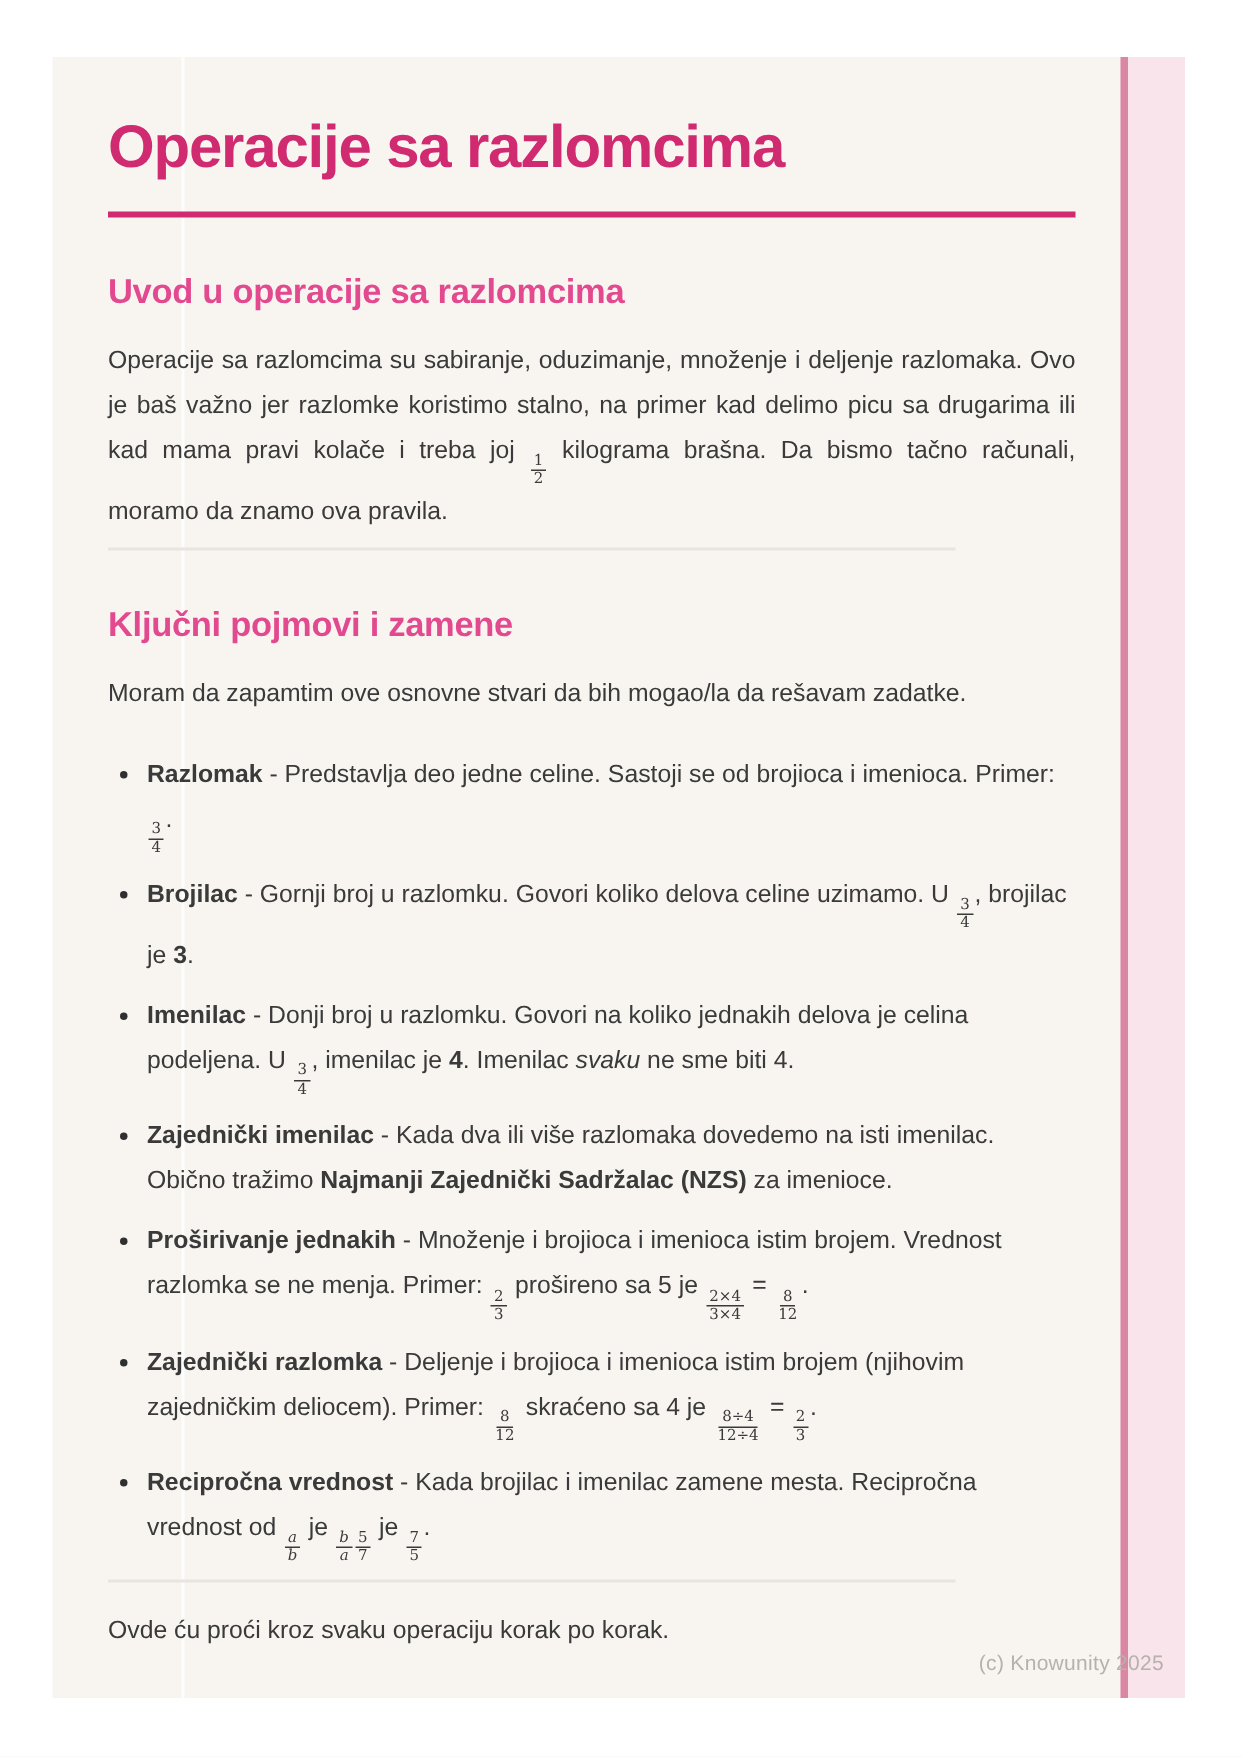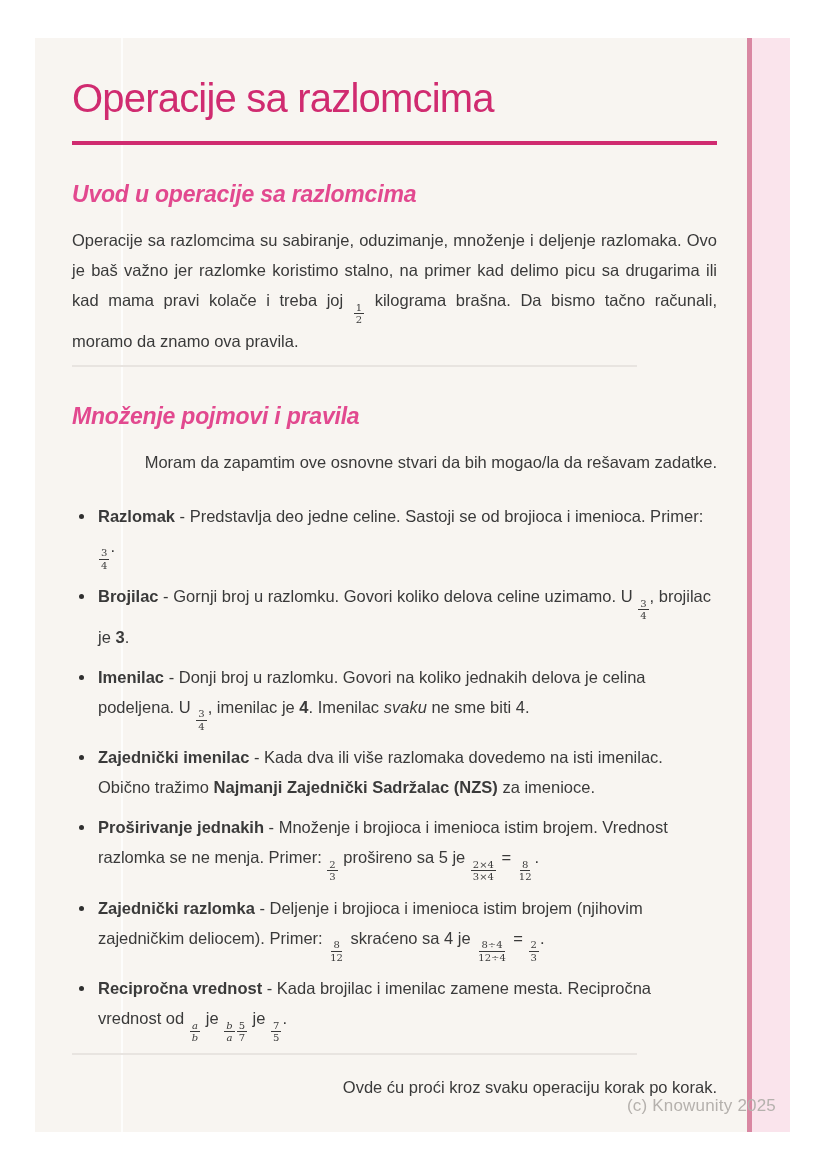--- a/index.html
+++ b/index.html
@@ -14,44 +14,44 @@
   .side-strip{
     position:absolute;top:0;right:0;width:38px;height:100%;
     background:#fae4ec;border-left:5px solid #d987a2;z-index:1;
   }
   .fold-line{
     position:absolute;left:86px;top:0;width:2px;height:100%;
     background:rgba(255,255,255,0.75);z-index:0;
   }
   .content{position:absolute;left:37px;top:0;width:645px;z-index:1;}
   h1{
-    margin:40px 0 0 0;font-size:40px;font-weight:400;line-height:1.0;
+    margin:40px 0 0 0;font-size:40px;font-weight:700;line-height:1.0;
     letter-spacing:-0.8px;color:#d02b70;
   }
   .title-rule{margin-top:23px;height:4px;background:#d02b70;width:645px;}
   h2{
-    font-size:23px;font-weight:700;color:#e2498f;margin:36px 0 0 0;letter-spacing:-0.2px;font-style:italic;
+    font-size:23px;font-weight:700;color:#e2498f;margin:36px 0 0 0;letter-spacing:-0.2px;
   }
   p{
-    font-size:16.5px;color:#3a3a3a;line-height:30px;margin:17px 0 0 0;text-align:right;
+    font-size:16.5px;color:#3a3a3a;line-height:30px;margin:17px 0 0 0;
   }
   p.just{text-align:justify;}
   hr.divider{
     border:none;border-top:2px solid #e8e4e0;margin:9px 0 0 0;width:565px;
   }
   ul{
     margin:24px 0 0 0;padding:0 0 0 24px;list-style:disc;
   }
   li{
     font-size:16.5px;color:#3a3a3a;line-height:30px;padding-left:2px;
   }
   li + li{margin-top:10px;}
   li::marker{color:#2f2f2f;}
   .footer{
-    position:absolute;right:14px;bottom:16px;font-size:17px;color:#b5b1ad;
+    position:absolute;right:14px;bottom:16px;font-size:14px;color:#b5b1ad;
     z-index:2;letter-spacing:0.2px;
   }
   .b{font-weight:700;}
   .i{font-style:italic;}
   .frac{
     display:inline-flex;flex-direction:column;align-items:center;
     vertical-align:-0.45em;font-size:10px;line-height:1.15;
     font-family:"DejaVu Serif",serif;padding:0 1px;
   }
   .frac .fn{border-bottom:1px solid #3a3a3a;padding:0 2px;}
@@ -70,21 +70,21 @@
     <div class="title-rule"></div>
 
     <h2>Uvod u operacije sa razlomcima</h2>
     <p class="just"><span>Operacije sa razlomcima su sabiranje, oduzimanje, množenje i deljenje razlomaka. Ovo je baš važno jer razlomke koristimo stalno, na primer kad delimo picu sa drugarima ili kad mama pravi kolače i treba joj </span><span class="frac">
           <span class="fn">1</span>
           <span class="fd">2</span>
         </span><span> kilograma brašna. Da bismo tačno računali, moramo da znamo ova pravila.</span></p>
 
     <hr class="divider">
 
-    <h2>Množenje pojmovi i pravila</h2>
+    <h2>Ključni pojmovi i zamene</h2>
     <p>Moram da zapamtim ove osnovne stvari da bih mogao/la da rešavam zadatke.</p>
 
     <ul>
       <li><span class="b">Razlomak</span><span> - Predstavlja deo jedne celine. Sastoji se od brojioca i imenioca. Primer: </span><span class="frac">
             <span class="fn">3</span>
             <span class="fd">4</span>
           </span><span>.</span></li>
       <li><span class="b">Brojilac</span><span> - Gornji broj u razlomku. Govori koliko delova celine uzimamo. U </span><span class="frac">
             <span class="fn">3</span>
             <span class="fd">4</span>

